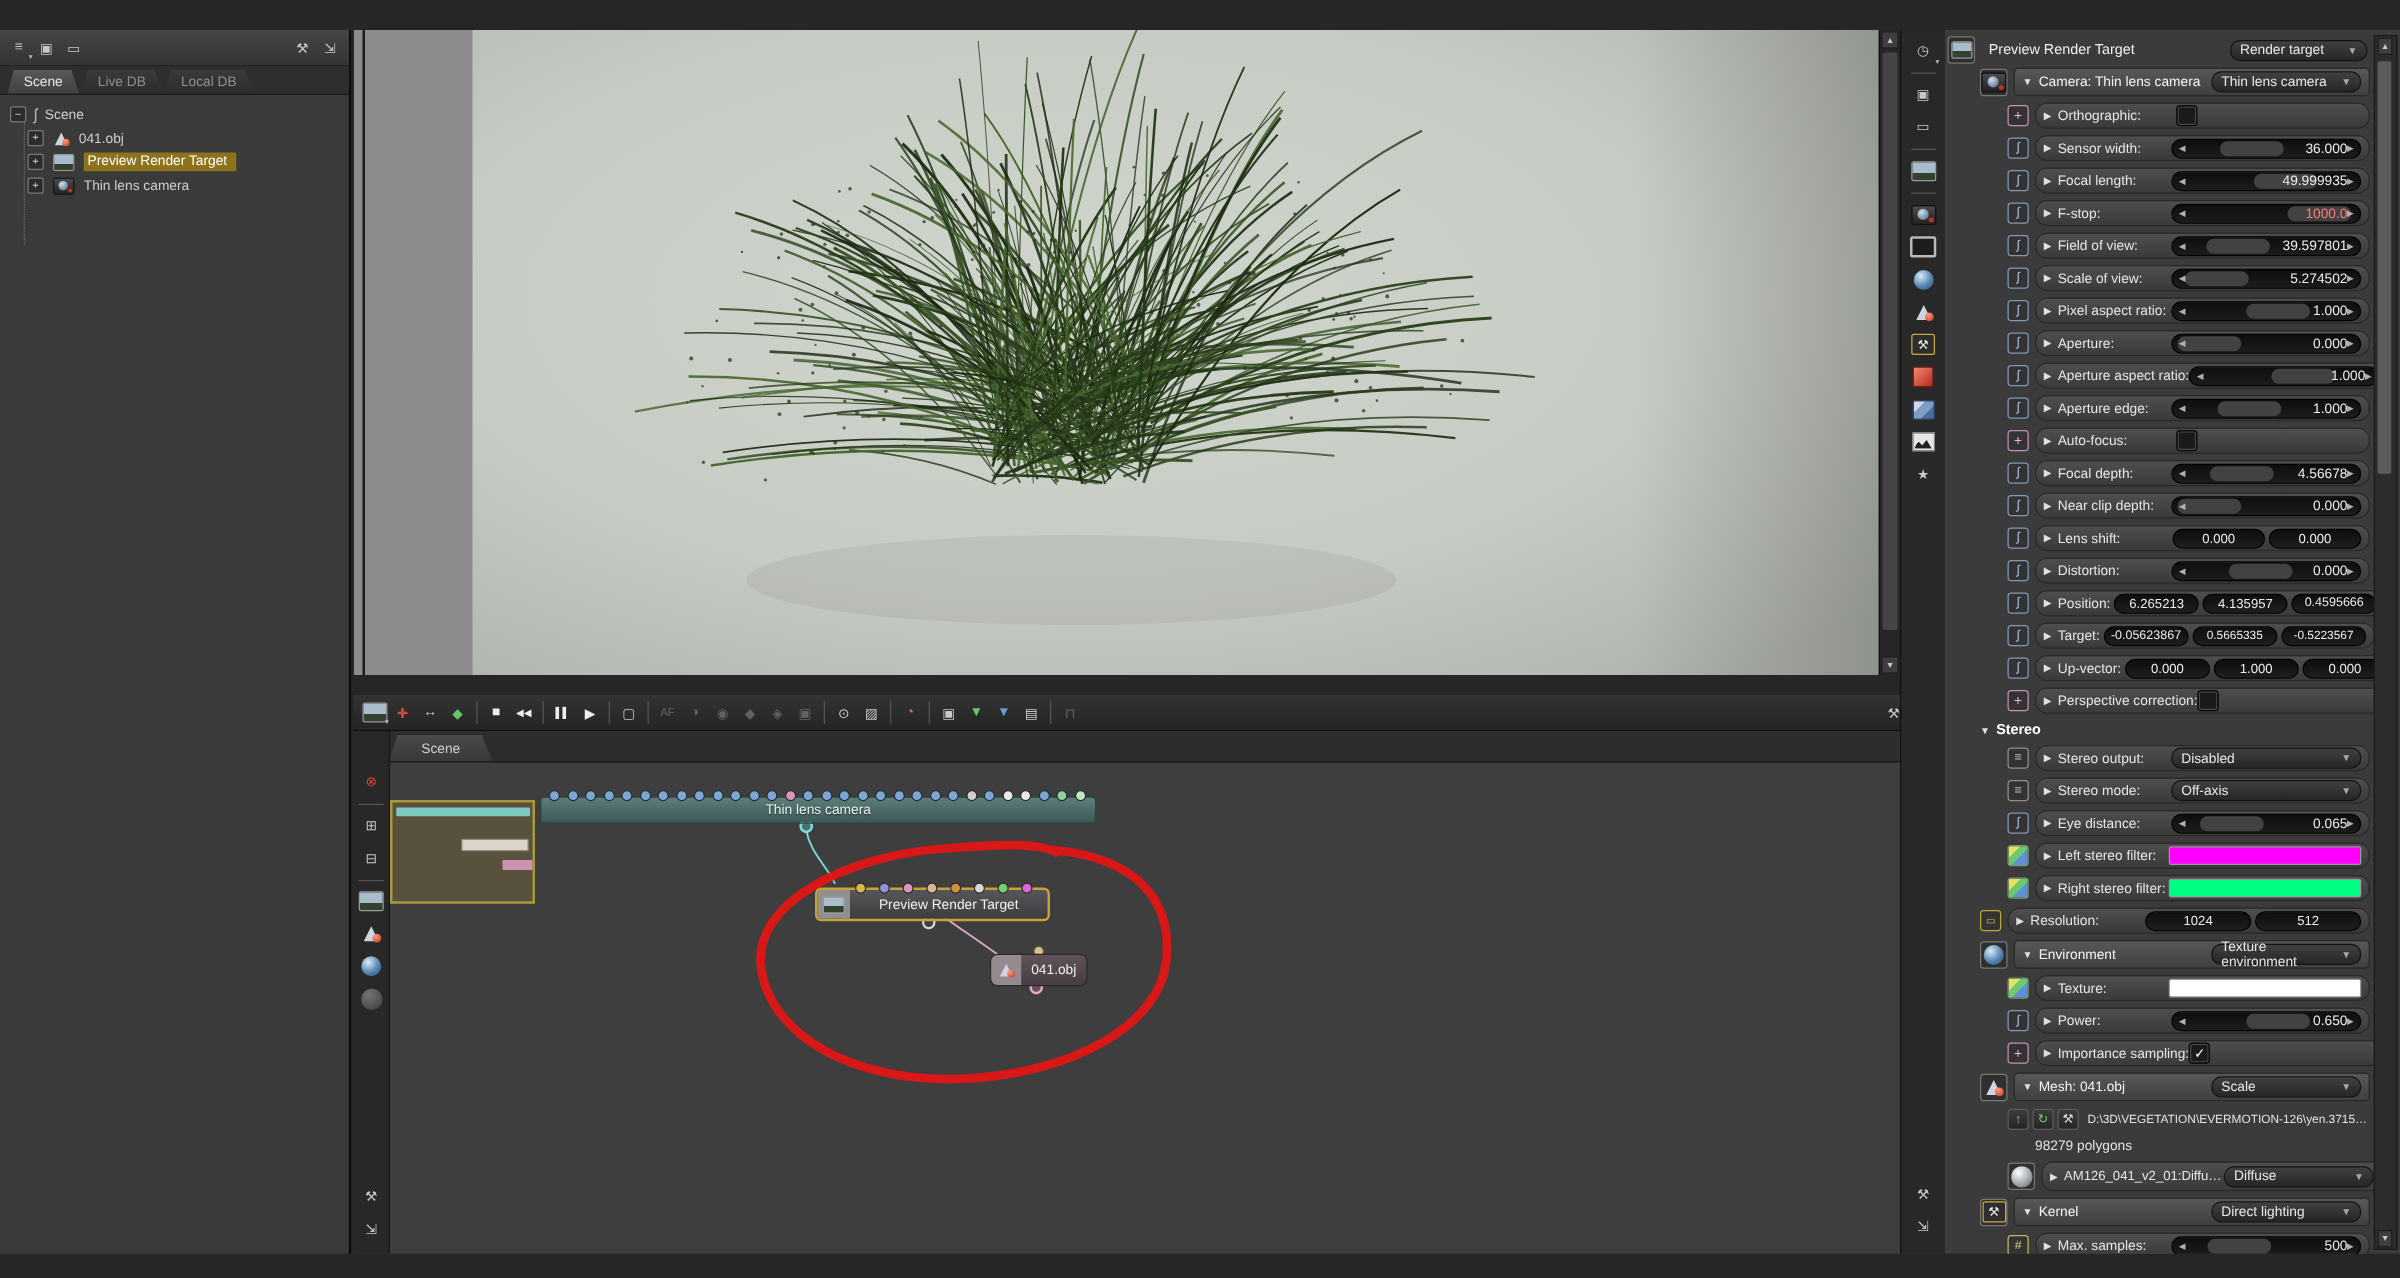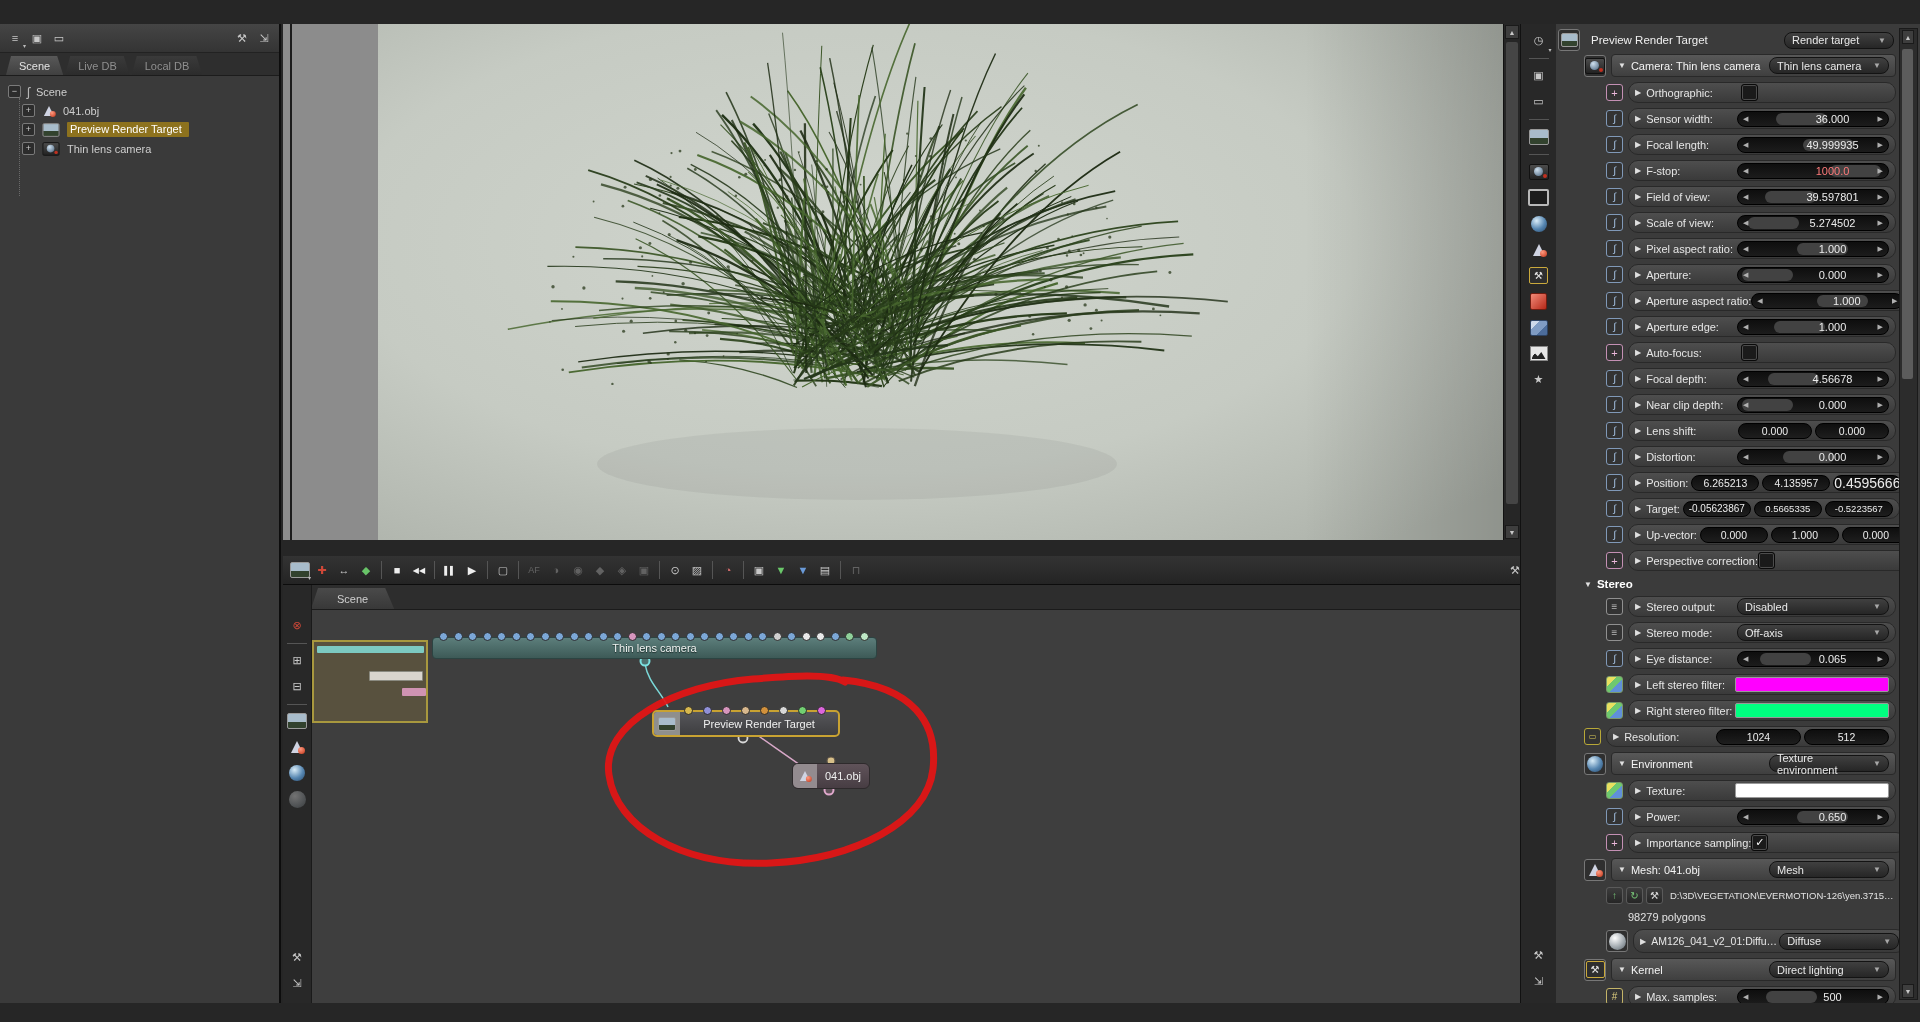--- a/index.html
+++ b/index.html
@@ -137,21 +137,21 @@
   .gbar{border-radius:4px;background:linear-gradient(#585858,#3f3f3f);}
   .caret{font-size:8px;color:#e0e0e0;margin-right:5px;flex:none;}
   .ilabel{font-size:11px;color:#e6e6e6;white-space:nowrap;overflow:hidden;text-overflow:ellipsis;}
   .glabel{font-size:11px;color:#f4f4f4;}
   .ictrl{margin-left:auto;display:flex;align-items:center;flex:none;}
   .sl{position:relative;height:16px;width:152px;background:linear-gradient(#0e0e0e,#1c1c1c);
     border:1px solid #000;border-radius:8px;display:flex;align-items:center;justify-content:space-between;
     padding:0 5px;box-sizing:border-box;}
   .sl .band{position:absolute;top:1px;bottom:1px;width:34%;background:#424242;border-radius:7px;}
   .sl .ar{font-size:7px;color:#b0b0b0;z-index:2;}
-  .sl .val{position:absolute;left:10px;right:10px;text-align:center;font-size:11px;color:#ececec;z-index:1;padding-left:39px;}
+  .sl .val{position:absolute;left:10px;right:10px;text-align:right;font-size:11px;color:#ececec;z-index:1;padding-left:39px;}
   .fbox{height:16px;background:linear-gradient(#0e0e0e,#1e1e1e);border:1px solid #000;border-radius:8px;
     color:#ececec;display:flex;align-items:center;justify-content:center;margin-left:3px;box-sizing:border-box;}
   .cbx{width:15px;height:15px;border-radius:3px;background:#1a1a1a;border:1px solid #090909;
     box-shadow:inset 0 0 0 1px #4c4c4c;color:#fff;font-size:11px;display:flex;align-items:center;justify-content:center;}
   .dd{height:17px;background:linear-gradient(#404040,#262626);border:1px solid #131313;border-radius:8px;
     display:flex;align-items:center;padding:0 7px;color:#e8e8e8;font-size:11px;box-sizing:border-box;}
   .dd .arr{margin-left:auto;font-size:8px;color:#a8a8a8;padding-left:6px;}
   .sw{height:13px;width:152px;border:1px solid #999;border-radius:2px;}
   .subhead{display:flex;align-items:center;height:16px;margin:2px 0 4px 28px;font-weight:bold;color:#fff;font-size:11.5px;}
   .mbtn{width:17px;height:17px;border-radius:3px;background:linear-gradient(#3c3c3c,#262626);border:1px solid #5a5a5a;
@@ -1118,21 +1118,21 @@
           </div>
         </div>
         <div class="irow ind1">
           <span class="pic pic-float">∫</span>
           <div class="ibar">
             <span class="caret">▶</span>
             <span class="ilabel">Position:</span>
             <div class="ictrl">
               <span class="fbox" style="width: 68px; font-size: 10.5px;">6.265213</span>
               <span class="fbox" style="width: 68px; font-size: 10.5px;">4.135957</span>
-              <span class="fbox" style="width: 68px; font-size: 14px;">0.4595666</span>
+              <span class="fbox" style="width: 68px; font-size: 10px;">0.4595666</span>
             </div>
           </div>
         </div>
         <div class="irow ind1">
           <span class="pic pic-float">∫</span>
           <div class="ibar">
             <span class="caret">▶</span>
             <span class="ilabel">Target:</span>
             <div class="ictrl">
               <span class="fbox" style="width: 68px; font-size: 10px;">-0.05623867</span>
@@ -1291,21 +1291,21 @@
         </div>
         <div class="irow ind0 grow" style="margin-top: 4px;">
           <span class="gic">
             <span class="ic-mesh"></span>
           </span>
           <div class="ibar gbar">
             <span class="caret">▼</span>
             <span class="glabel">Mesh: 041.obj</span>
             <div class="ictrl">
               <span class="dd" style="width: 120px;">
-                <span>Mesh</span>
+                <span>Scale</span>
                 <span class="arr">▼</span>
               </span>
             </div>
           </div>
         </div>
         <div class="irow ind1" style="height: 18px;">
           <span class="mbtn" style="color: rgb(120, 200, 120);">↑</span>
           <span class="mbtn" style="color: rgb(120, 200, 120);">↻</span>
           <span class="mbtn">⚒</span>
           <span class="pathtxt">D:\3D\VEGETATION\EVERMOTION-126\yen.3715.4.99-ArchMod...</span>

